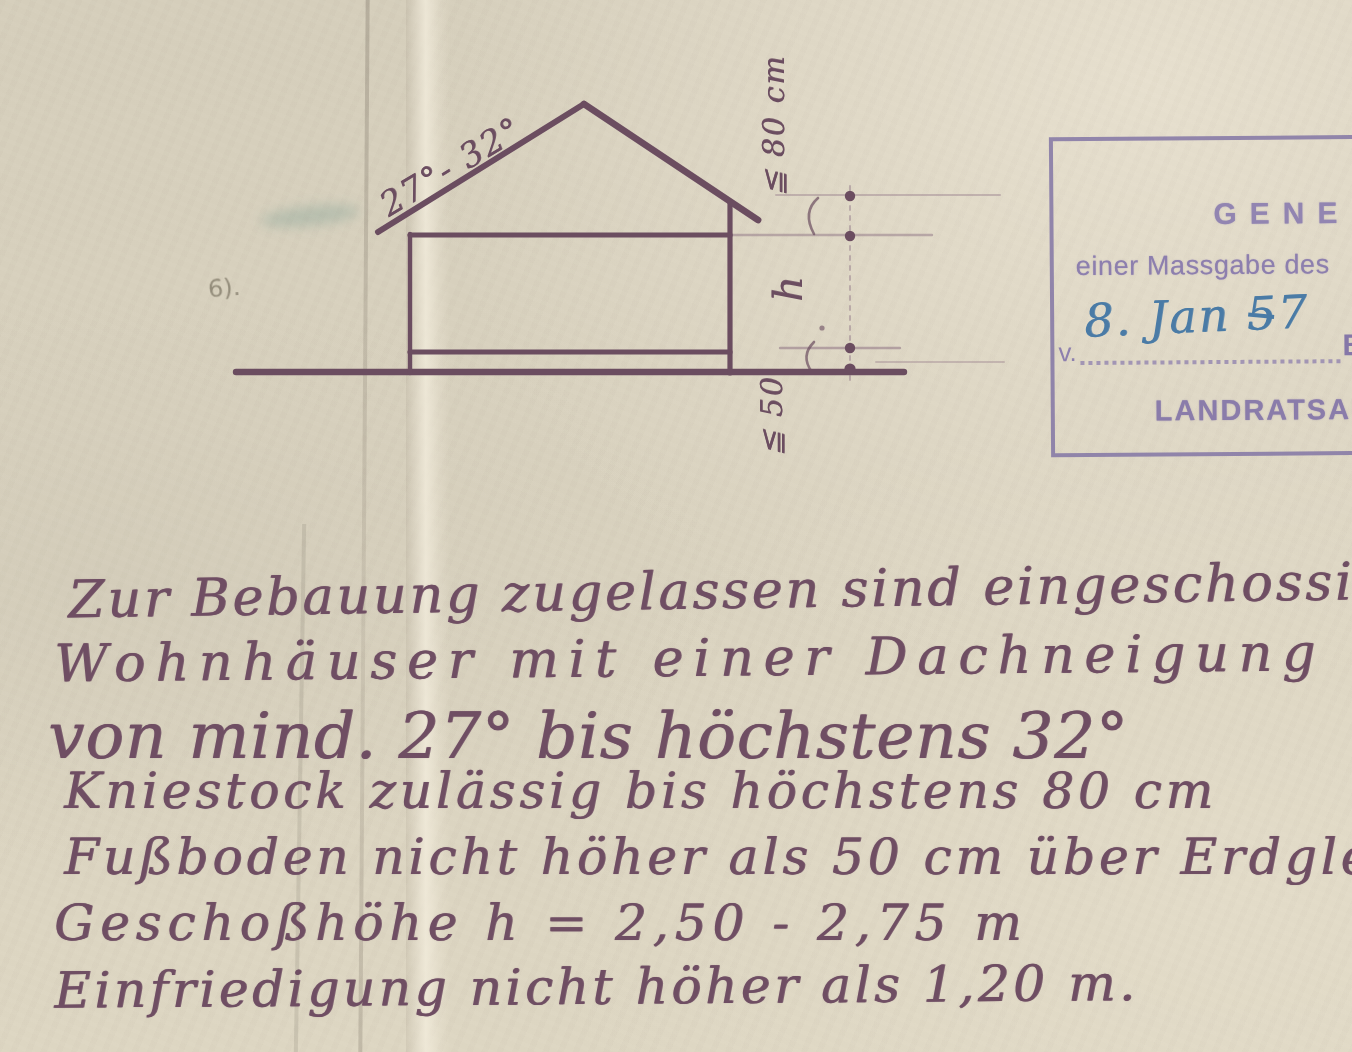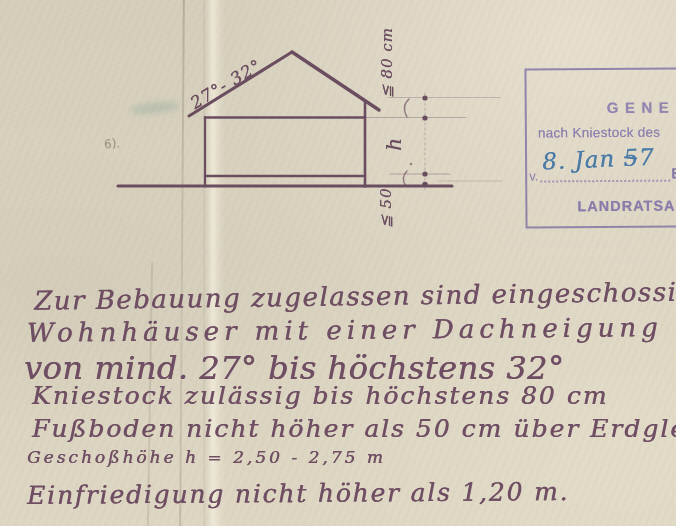--- a/index.html
+++ b/index.html
@@ -31,21 +31,21 @@
   .ink-line{stroke:#6b4d60;fill:none;stroke-linecap:round;}
   .tick{stroke:#8e7384;fill:none;stroke-linecap:round;}
   
   .hw{position:absolute;font-family:"DejaVu Serif",serif;font-style:italic;color:#6f4e63;
       white-space:nowrap;text-shadow:.5px 0 0 rgba(111,78,99,.85), 0 0 .6px rgba(111,78,99,.35);}
   .hw1{left:34px;top:281px;font-size:26px;letter-spacing:1.5px;transform:rotate(-.8deg);}
   .hw2{left:27px;top:315px;font-size:26px;letter-spacing:5px;transform:rotate(-.5deg);}
   .hw3{left:24px;top:349px;font-size:32px;letter-spacing:.5px;}
   .hw4{left:32px;top:381px;font-size:25px;letter-spacing:2px;}
   .hw5{left:32px;top:414px;font-size:25px;letter-spacing:2px;}
-  .hw6{left:27px;top:447px;font-size:17px;letter-spacing:3px;text-align:right;}
+  .hw6{left:27px;top:447px;font-size:25px;letter-spacing:3px;text-align:right;}
   .hw7{left:27px;top:479px;font-size:25px;letter-spacing:1.8px;transform:rotate(-.4deg);}
   
   .lab{position:absolute;font-family:"DejaVu Serif",serif;font-style:italic;color:#6b4d60;
       white-space:nowrap;text-shadow:.4px 0 0 rgba(107,77,96,.8);}
   .lab-angle{left:185px;top:70px;width:95px;font-size:17px;transform:rotate(-31deg);letter-spacing:1px;}
   .vlab{transform:rotate(-90deg);transform-origin:left bottom;line-height:20px;}
   .lab-80{left:397px;top:78px;font-size:15px;letter-spacing:1px;}
   .lab-h{left:404px;top:131px;font-size:20px;}
   .lab-50{left:396px;top:208px;font-size:15px;letter-spacing:1px;}
   
@@ -104,21 +104,21 @@
     </g>
   </svg>
 
   <div class="lab lab-angle">27°- 32°</div>
   <div class="lab vlab lab-80">≦ 80 cm</div>
   <div class="lab vlab lab-h">h</div>
   <div class="lab vlab lab-50">≦ 50</div>
 
   <div class="stamp">
     <div class="s-title">GENE</div>
-    <div class="s-sub">nach Kniestock des</div>
+    <div class="s-sub">einer Massgabe des</div>
     <div class="s-v">v.</div>
     <div class="s-dots"></div>
     <div class="s-date">8. Jan 57</div>
     <div class="s-cross"></div>
     <div class="s-b">B</div>
     <div class="s-footer">LANDRATSAM</div>
   </div>
 
   <div class="hw hw1">Zur Bebauung zugelassen sind eingeschossige</div>
   <div class="hw hw2">Wohnhäuser mit einer Dachneigung</div>

